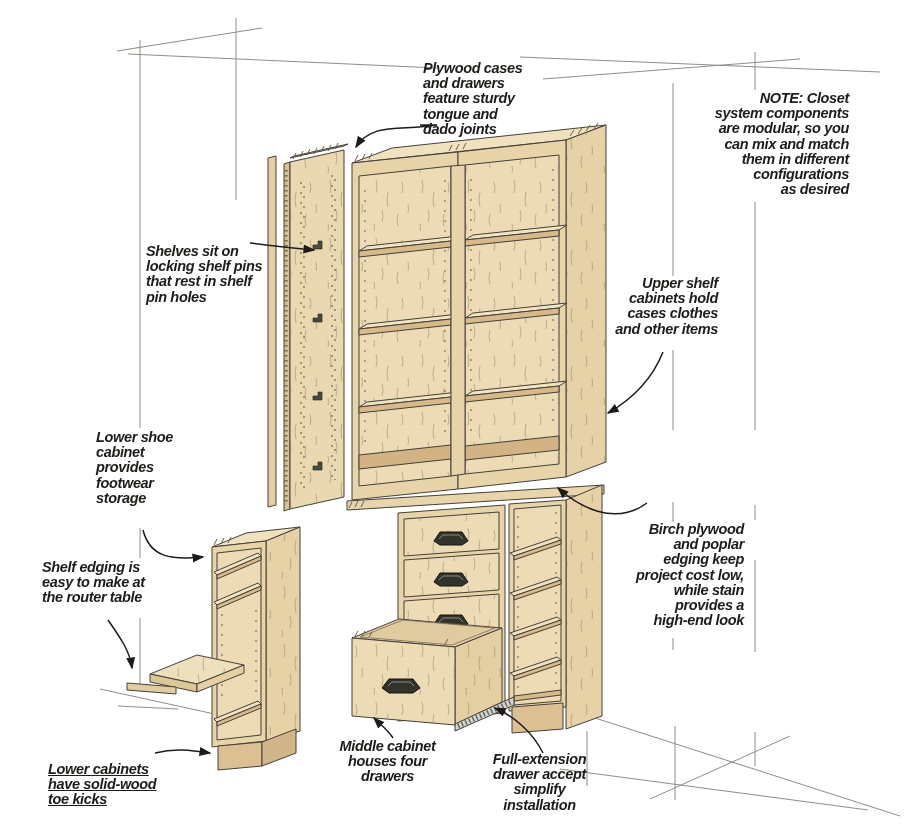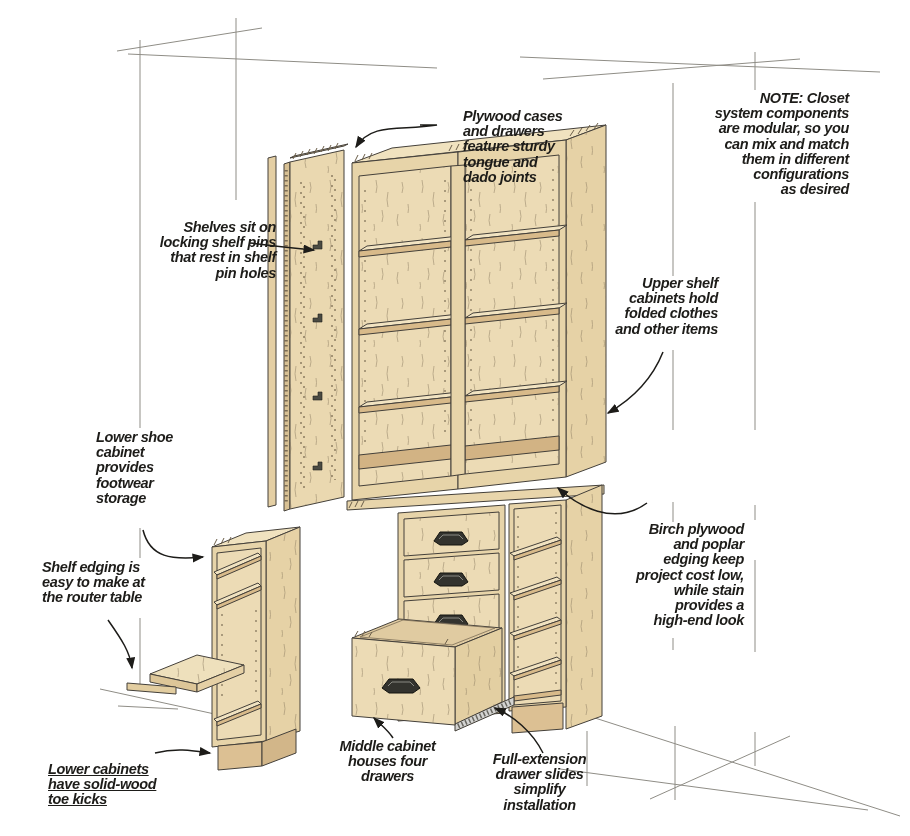--- a/index.html
+++ b/index.html
@@ -243,42 +243,42 @@
     <path d="M663,352 C651,382 629,401 608,413" marker-end="url(#ah)"></path>
     <path d="M647,503 C614,527 578,506 558,488" marker-end="url(#ah)"></path>
     <path d="M143,530 C150,558 172,560 203,557" marker-end="url(#ah)"></path>
     <path d="M108,620 C122,640 130,652 132,668" marker-end="url(#ah)"></path>
     <path d="M155,753 C175,748 190,750 210,753" marker-end="url(#ah)"></path>
     <path d="M393,738 C388,730 381,725 374,718" marker-end="url(#ah)"></path>
     <path d="M543,753 C532,731 513,716 495,708" marker-end="url(#ah)"></path>
   </g>
 </svg>
 
-<div class="callout al" style="left:463px;top:61px;width:120px;margin-top:48px;">Plywood cases
+<div class="callout al" style="left:423px;top:61px;width:120px;">Plywood cases
 and drawers
 feature sturdy
 tongue and
 dado joints</div>
 
 <div class="callout ar" style="right:61px;top:91px;width:185px;">NOTE: Closet
 system components
 are modular, so you
 can mix and match
 them in different
 configurations
 as desired</div>
 
-<div class="callout al" style="left:146px;top:220px;width:130px;text-align:right;">Shelves sit on
+<div class="callout al" style="left:146px;top:244px;width:130px;">Shelves sit on
 locking shelf pins
 that rest in shelf
 pin holes</div>
 
 <div class="callout ar" style="right:192px;top:276px;width:135px;">Upper shelf
 cabinets hold
-folded clothes
+cases clothes
 and other items</div>
 
 
 <div class="callout al" style="left:96px;top:430px;width:110px;">Lower shoe
 cabinet
 provides
 footwear
 storage</div>
 
 <div class="callout al" style="left:42px;top:560px;width:140px;">Shelf edging is
@@ -296,17 +296,17 @@
 
 <div class="callout al" style="left:48px;top:762px;width:140px;text-decoration:underline;">Lower cabinets
 have solid-wood
 toe kicks</div>
 
 <div class="callout ac" style="left:315px;top:739px;width:145px;">Middle cabinet
 houses four
 drawers</div>
 
 <div class="callout ac" style="left:467px;top:752px;width:145px;">Full-extension
-drawer slides
+drawer accept
 simplify
 installation</div>
 
 </div>
 
 </body></html>

